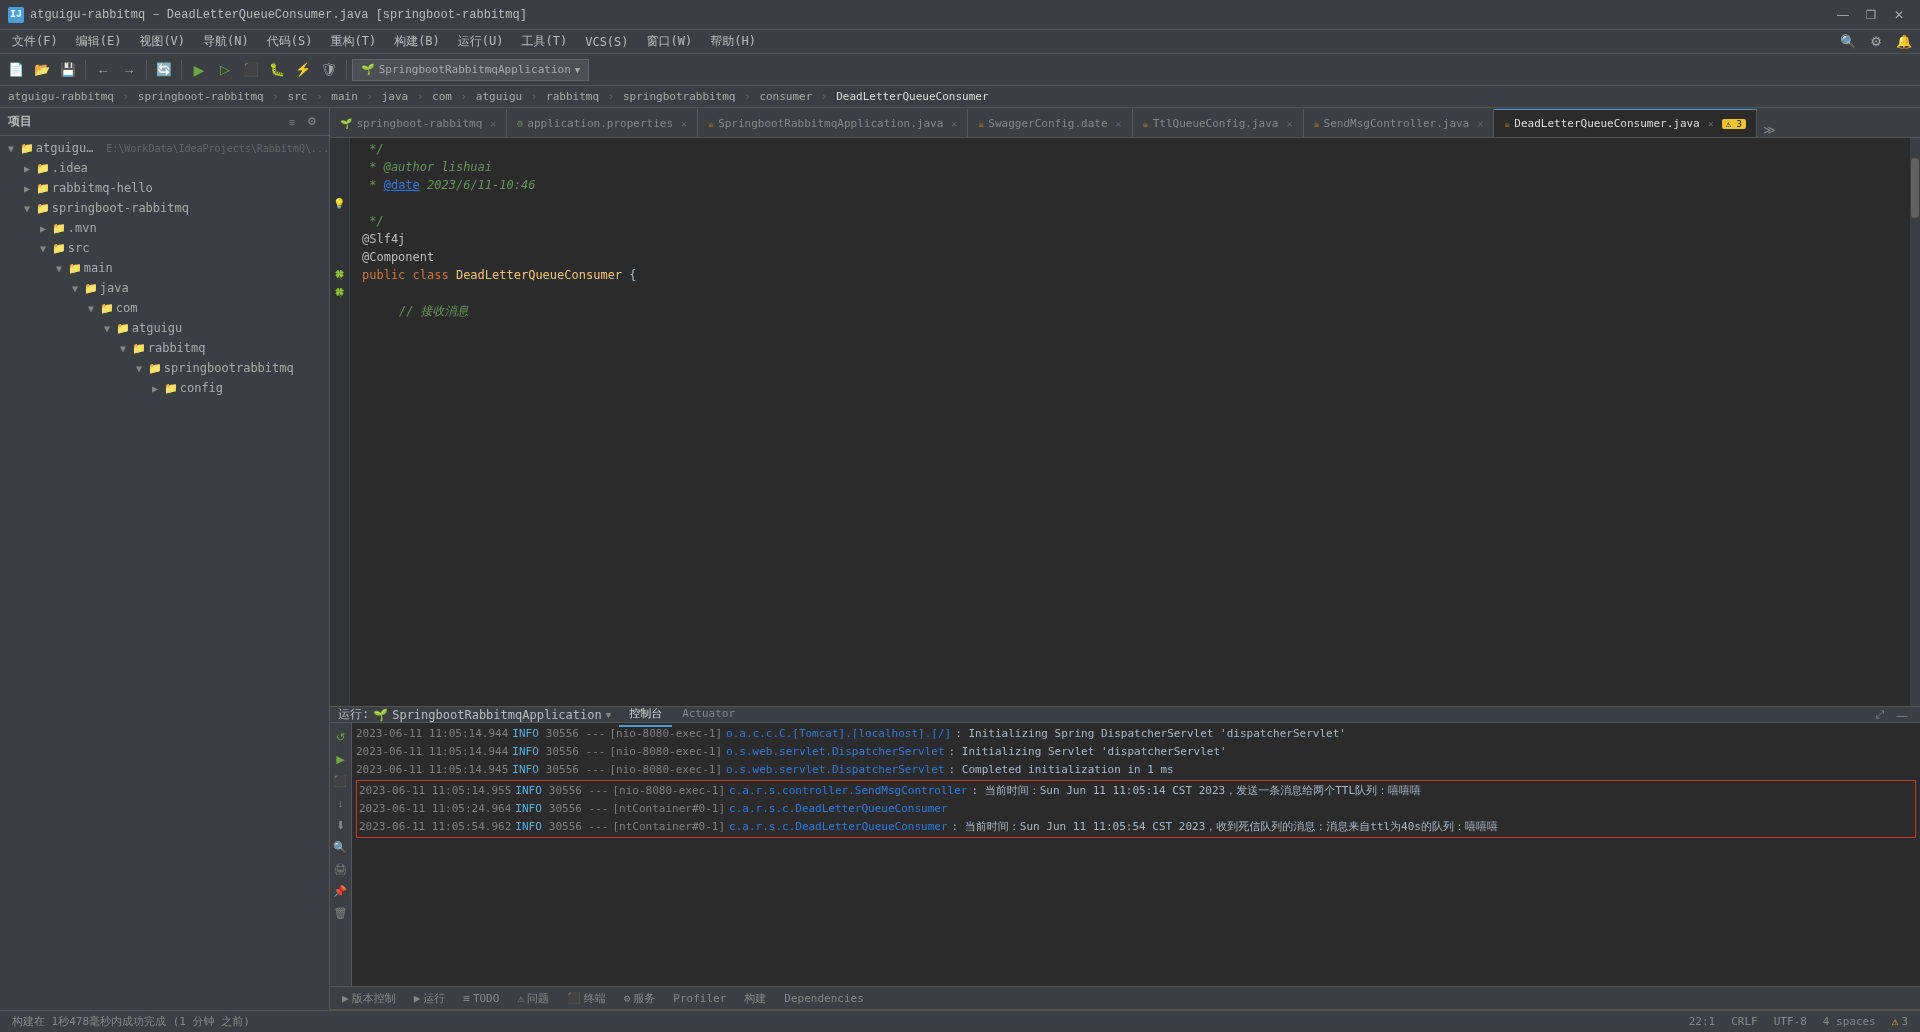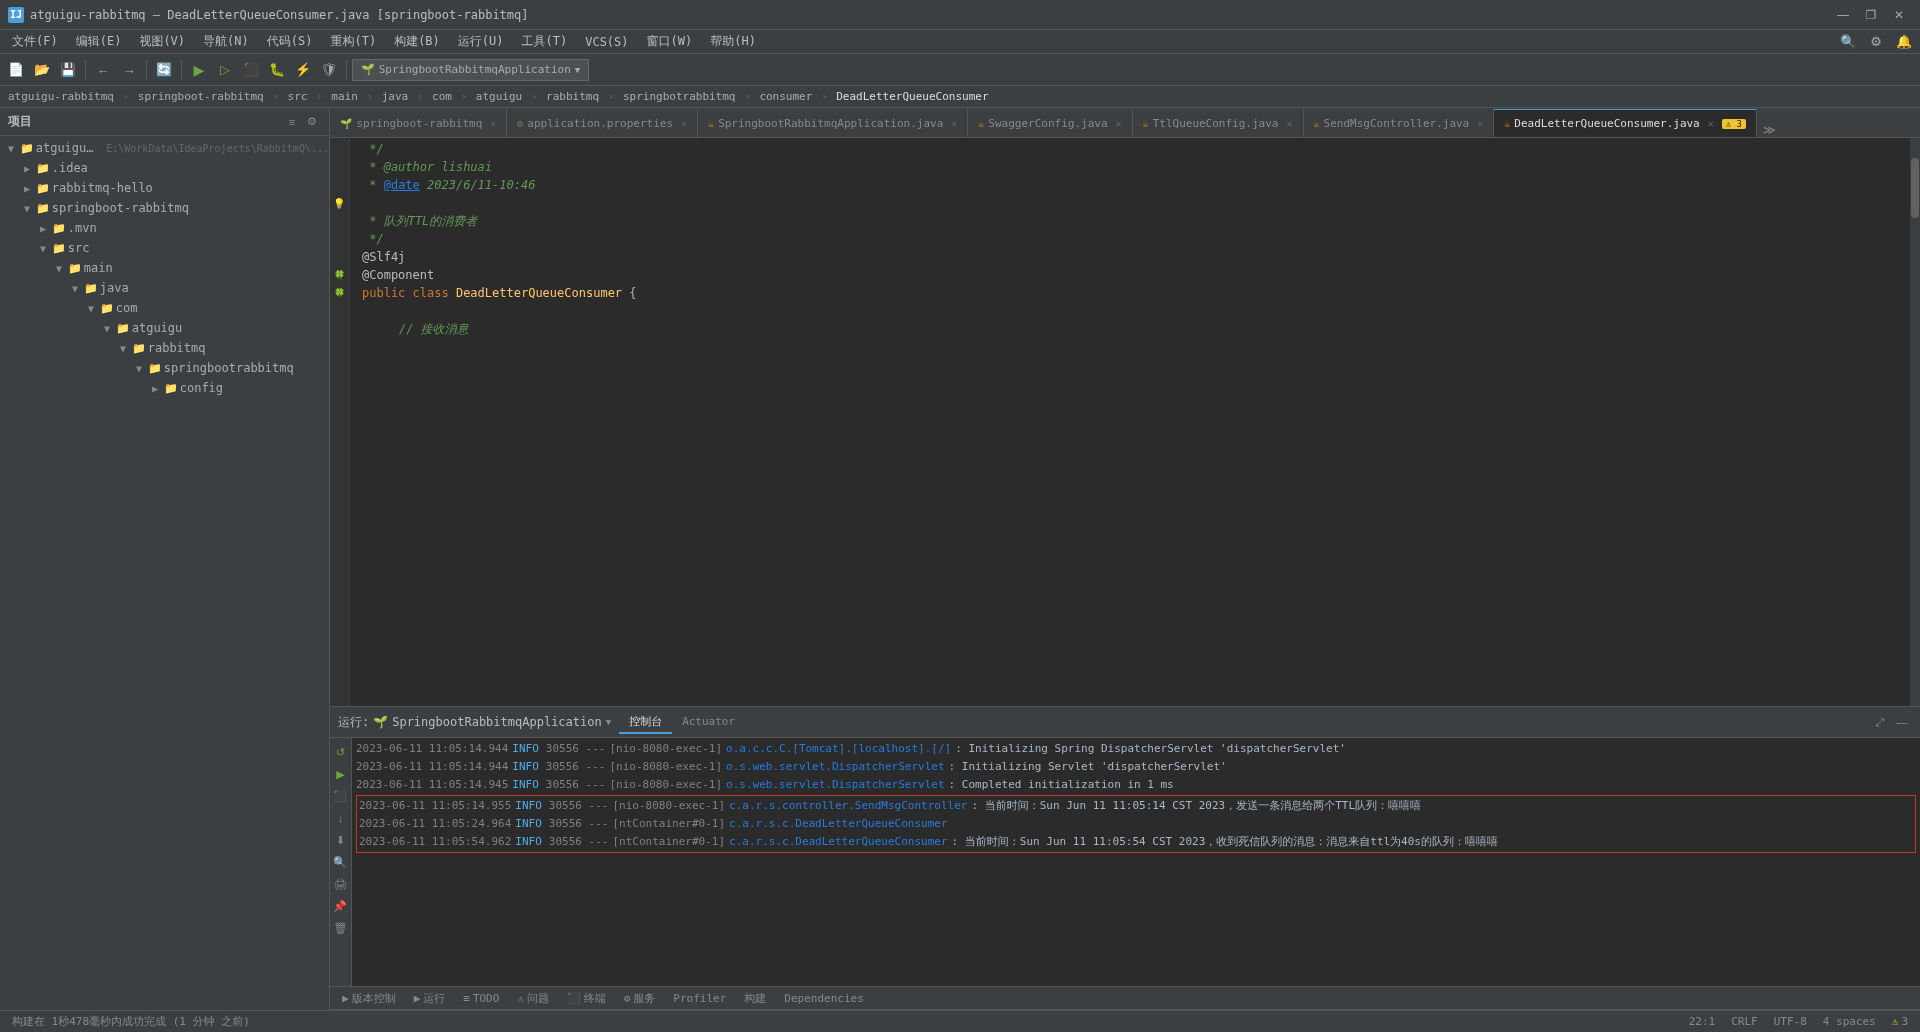--- a/index.html
+++ b/index.html
@@ -20,20 +20,21 @@
       display: flex;
       align-items: center;
       justify-content: space-between;
       padding: 0 8px;
       border-bottom: 1px solid #555;
     }
     #title-bar .title-left {
       display: flex;
       align-items: center;
       gap: 6px;
+      font-family: Liberation Mono, monospace;
     }
     #title-bar .app-icon {
       width: 16px; height: 16px;
       background: #4a9eda;
       border-radius: 2px;
       display: flex; align-items: center; justify-content: center;
       font-size: 10px; color: white; font-weight: bold;
     }
     #title-bar .title-text {
       color: #bbb;
@@ -254,21 +255,21 @@
     
     #console-panel {
       background: #2b2b2b;
       border-top: 1px solid #555;
       display: flex;
       flex-direction: column;
       height: 280px;
     }
     #console-header {
       background: #3c3f41;
-      height: 31px;
+      height: 16px;
       display: flex;
       align-items: center;
       padding: 0 8px;
       border-bottom: 1px solid #555;
       gap: 8px;
     }
     #console-header .run-label {
       color: #bbb;
       font-size: 12px;
       display: flex; align-items: center; gap: 4px;
@@ -584,21 +585,21 @@
         <span>application.properties</span>
         <span class="tab-close">✕</span>
       </div>
       <div class="editor-tab">
         <span class="tab-icon-java">☕</span>
         <span>SpringbootRabbitmqApplication.java</span>
         <span class="tab-close">✕</span>
       </div>
       <div class="editor-tab">
         <span class="tab-icon-java">☕</span>
-        <span>SwaggerConfig.java</span>
+        <span>SwaggerConfig.date</span>
         <span class="tab-close">✕</span>
       </div>
       <div class="editor-tab">
         <span class="tab-icon-java">☕</span>
         <span>TtlQueueConfig.java</span>
         <span class="tab-close">✕</span>
       </div>
       <div class="editor-tab">
         <span class="tab-icon-java">☕</span>
         <span>SendMsgController.java</span>
@@ -642,23 +643,20 @@
         </div>
         <div class="code-line">
           <span class="code-comment"> * @author lishuai</span>
         </div>
         <div class="code-line">
           <span class="code-comment"> * </span>
           <span class="code-link">@date</span>
           <span class="code-comment"> 2023/6/11-10:46</span>
         </div>
         <div class="code-line"></div>
-        <div class="code-line">
-          <span class="code-comment"> * 队列TTL的消费者</span>
-        </div>
         <div class="code-line">
           <span class="code-comment"> */</span>
         </div>
         <div class="code-line">
           <span style="color:#bbb;">@Slf4j</span>
         </div>
         <div class="code-line">
           <span style="color:#bbb;">@Component</span>
         </div>
         <div class="code-line">

